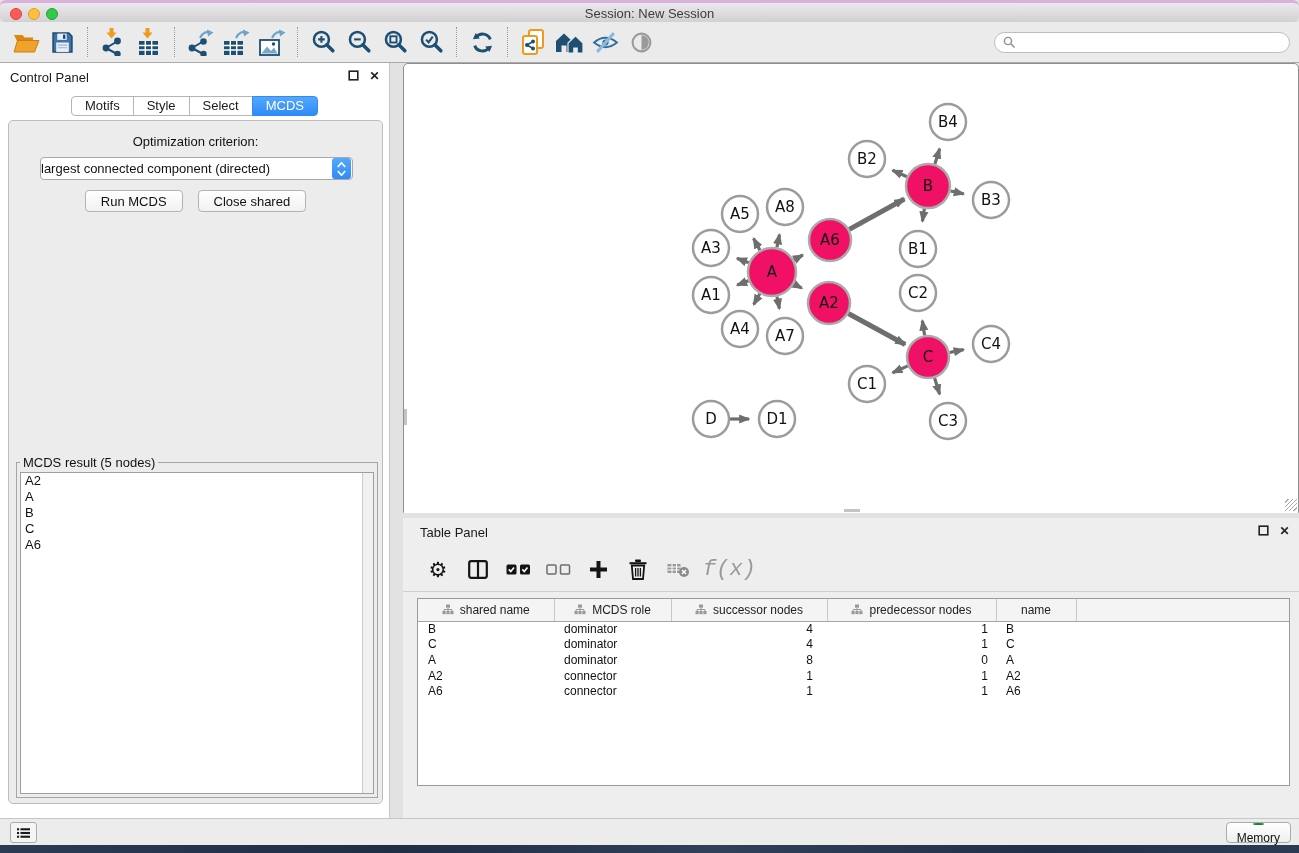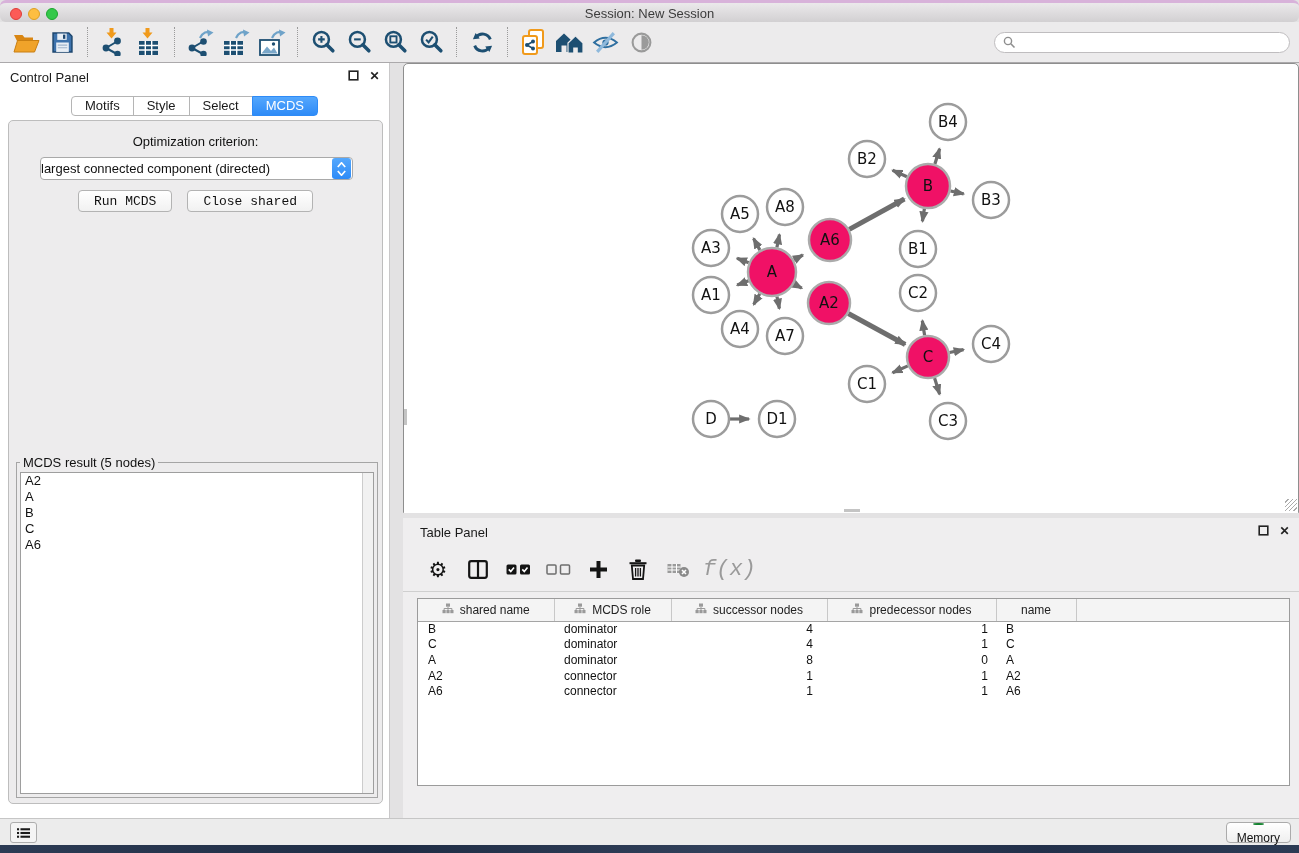--- a/index.html
+++ b/index.html
@@ -52,21 +52,21 @@
   .dropdown{position:absolute;left:31px;top:36px;width:313px;height:23px;background:#fff;
     border:1px solid #A9A9A9;border-radius:4px;display:flex;align-items:center;}
   .dropdown .dd-text{flex:1;font-size:13px;padding-left:0;color:#111;
     white-space:nowrap;overflow:hidden;}
   .dropdown .dd-stepper{width:19px;height:21px;border-radius:3px;margin-right:1px;
     background:linear-gradient(#55A8FD,#2E8BF7);display:flex;flex-direction:column;
     align-items:center;justify-content:center;gap:2px;}
   .btn-row{position:absolute;left:0;top:69px;width:100%;display:flex;justify-content:center;gap:15px;}
   .pbtn{height:22px;padding:0 15px;font-size:13px;background:linear-gradient(#ffffff,#F1F1F1);
     border:1px solid #B3B3B3;border-radius:4px;color:#111;
-    font-family:Liberation Mono, monospace;}
+    font-family:Liberation Sans, sans-serif;}
   .result-fieldset{position:absolute;left:6px;top:333px;width:362px;height:343px;
     border:1px solid #A5A5A5;margin:1px;padding:0;}
   .result-fieldset legend{font-size:13px;color:#111;margin-left:3px;padding:0 3px;}
   .result-list{position:absolute;left:3px;top:2px;right:3px;bottom:3px;background:#fff;
     border:1px solid #9E9E9E;overflow:hidden;}
   .result-item{font-size:13px;line-height:16px;padding-left:4px;color:#111;}
   .result-scroll{position:absolute;top:0;right:0;width:11px;height:100%;background:#F1F1F1;
     border-left:1px solid #CCC;}
 
   
@@ -91,21 +91,21 @@
     align-items:center;padding-left:18px;border-bottom:1px solid #CFCFCF;}
   .tp-btn{height:34px;min-width:34px;display:flex;align-items:center;justify-content:center;
     background:transparent;border:none;margin-right:6px;padding:0 2px;}
   .gear-glyph{font-size:21px;color:#141414;line-height:1;}
   .fx-glyph{font-family:Liberation Mono, monospace;font-style:italic;font-size:22px;color:#9a9a9a;}
   .node-table-wrap{position:absolute;left:14px;top:80px;width:873px;height:188px;background:#fff;
     border:1px solid #9B9B9B;overflow:hidden;}
   table.node-table{border-collapse:collapse;width:100%;table-layout:fixed;}
   table.node-table th{height:22px;background:#F4F4F4;border-bottom:1px solid #A5A5A5;
     border-right:1px solid #C8C8C8;font-weight:normal;font-size:12px;color:#222;}
-  table.node-table th .th-inner{display:flex;justify-content:center;gap:6px;}
+  table.node-table th .th-inner{display:flex;align-items:center;justify-content:center;gap:6px;}
   table.node-table th.filler{border-right:none;}
   table.node-table td{height:15.6px;font-size:12px;color:#111;padding:0;white-space:nowrap;overflow:hidden;}
   table.node-table td:nth-child(1){padding-left:10px;}
   table.node-table td:nth-child(2){padding-left:10px;}
   table.node-table td:nth-child(3){text-align:right;padding-right:14px;}
   table.node-table td:nth-child(4){text-align:right;padding-right:8px;}
   table.node-table td:nth-child(5){padding-left:10px;}
   .tp-tabs{position:absolute;left:0;top:330px;width:100%;display:flex;justify-content:center;}
   .tp-tabs .tab{height:22px;line-height:20px;font-size:13px;}
 

